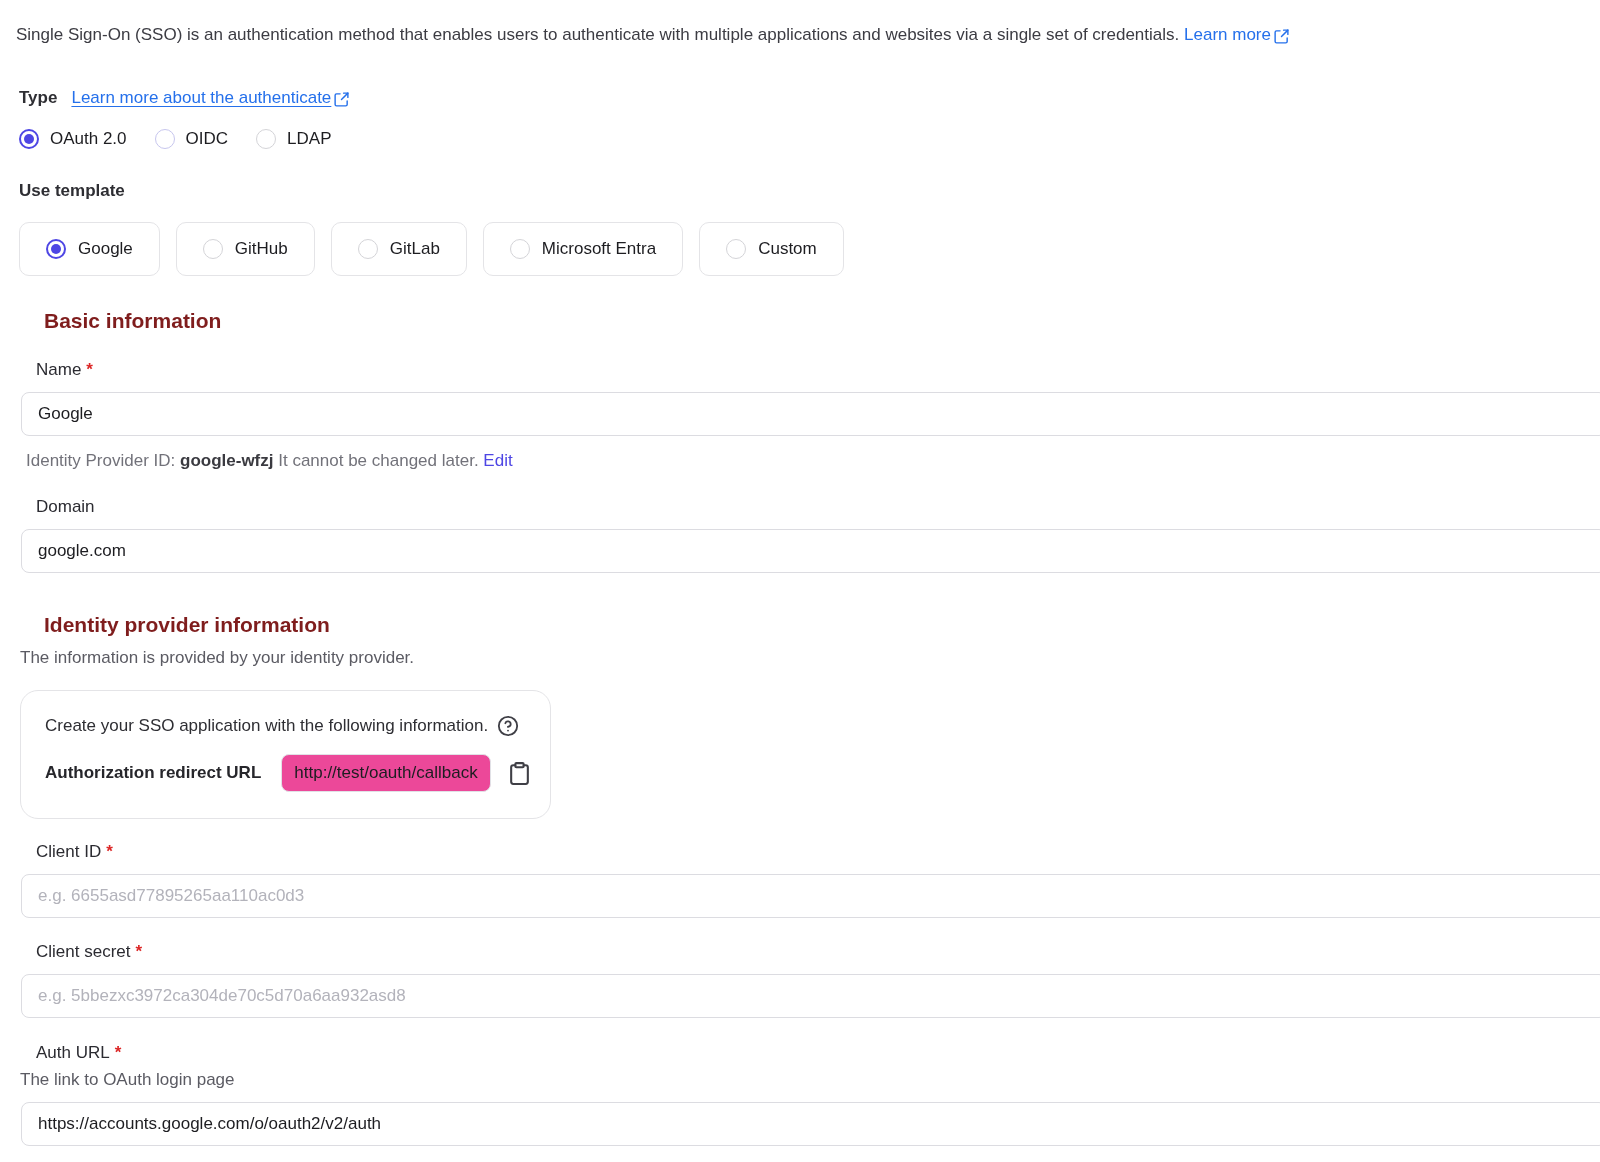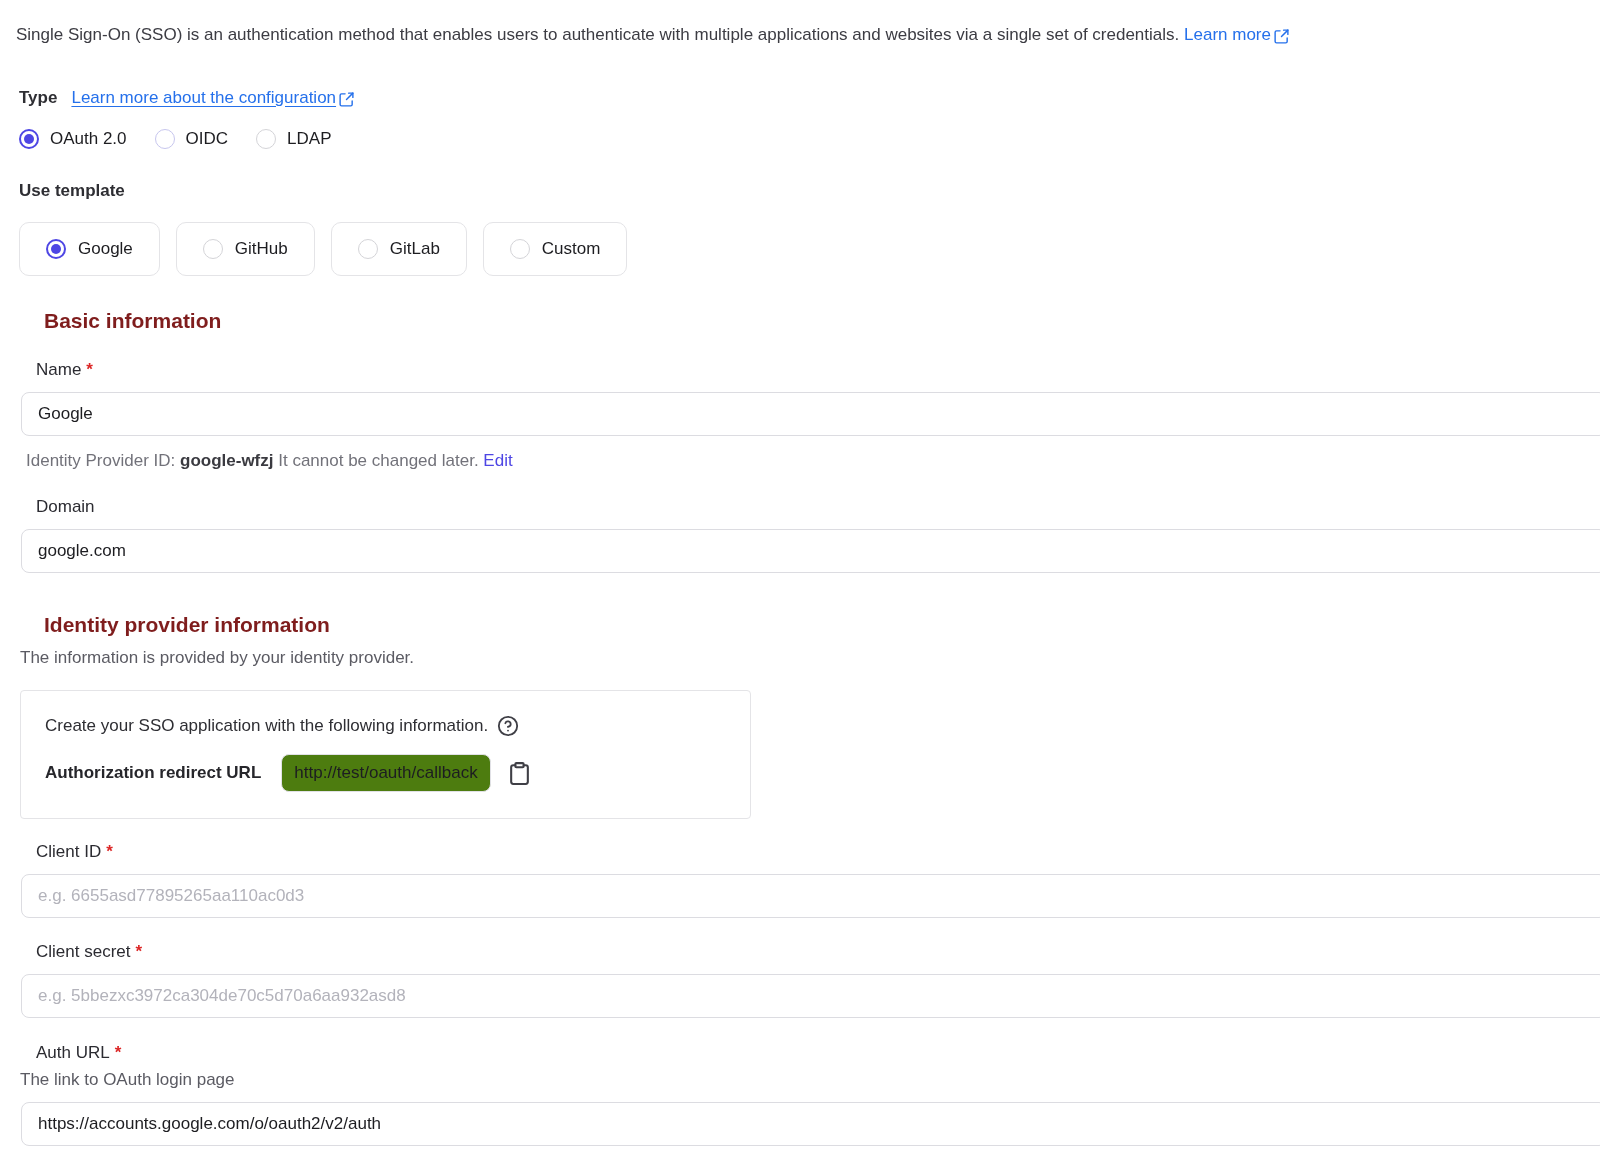--- a/index.html
+++ b/index.html
@@ -115,38 +115,38 @@
     font-size: 17px; color: #72727a;
   }
   .hint-row b { color: #3a3a40; font-weight: 700; }
   a.link-accent { color: #4e46e4; text-decoration: none; font-weight: 500; cursor: pointer; }
 
   .helper-text { margin-top: 7px; padding-left: 20px; font-size: 17px; color: #5b5b63; }
 
   
   .callout {
     margin: 22px 0 0 20px;
-    width: 731px;
+    width: 531px;
     border: 1px solid #e4e4e7;
-    border-radius: 4px;
+    border-radius: 18px;
     padding: 24px 24px 26px 24px;
     background: #fff;
   }
   .callout-line1 {
     display: flex; align-items: center; gap: 9px;
     font-size: 17px; color: #2e2e33;
   }
   .icon-btn { display: inline-flex; align-items: center; justify-content: center; cursor: pointer; background: none; border: none; padding: 0; color: #3f3f46; }
   .callout-line2 {
     margin-top: 17px;
     display: flex; align-items: center; gap: 20px;
   }
   .redirect-label { font-size: 17px; font-weight: 600; color: #26262b; white-space: nowrap; }
   .url-chip {
-    background: #4d7c0f;
+    background: #ec4899;
     border: 1px solid #e1e1e6;
     border-radius: 8px;
     padding: 8px 12px;
     font-size: 17px;
     color: #1d1d21;
     white-space: nowrap;
   }
   .callout-line2 .icon-btn { margin-left: -4px; }
 </style>
 </head>
@@ -160,21 +160,21 @@
         <path d="M15 3h6v6"></path>
         <path d="M21 3l-9 9"></path>
         <path d="M20 14v5a2 2 0 0 1-2 2H5a2 2 0 0 1-2-2V6a2 2 0 0 1 2-2h5"></path>
       </svg>
   </a>
 </div>
 
 <div class="type-row pad">
   <span class="strong-label">Type</span>
   <a class="link-blue link-underline">
-    <span>Learn more about the configuration</span>
+    <span>Learn more about the authenticate</span>
     <svg class="ext-icon" viewBox="0 0 24 24" fill="none" stroke="currentColor" stroke-width="2" stroke-linecap="round" stroke-linejoin="round">
         <path d="M15 3h6v6"></path>
         <path d="M21 3l-9 9"></path>
         <path d="M20 14v5a2 2 0 0 1-2 2H5a2 2 0 0 1-2-2V6a2 2 0 0 1 2-2h5"></path>
       </svg>
   </a>
 </div>
 
 <div class="radio-row pad">
   <div class="radio-opt">
@@ -198,20 +198,24 @@
     <span class="radio-circle checked"></span>
     <span class="radio-label">Google</span>
   </div>
   <div class="tpl-card">
     <span class="radio-circle"></span>
     <span class="radio-label">GitHub</span>
   </div>
   <div class="tpl-card">
     <span class="radio-circle"></span>
     <span class="radio-label">GitLab</span>
+  </div>
+  <div class="tpl-card">
+    <span class="radio-circle"></span>
+    <span class="radio-label">Microsoft Entra</span>
   </div>
   <div class="tpl-card">
     <span class="radio-circle"></span>
     <span class="radio-label">Custom</span>
   </div>
 </div>
 
 <div class="h1 basic">Basic information</div>
 
 <div class="field-label">

